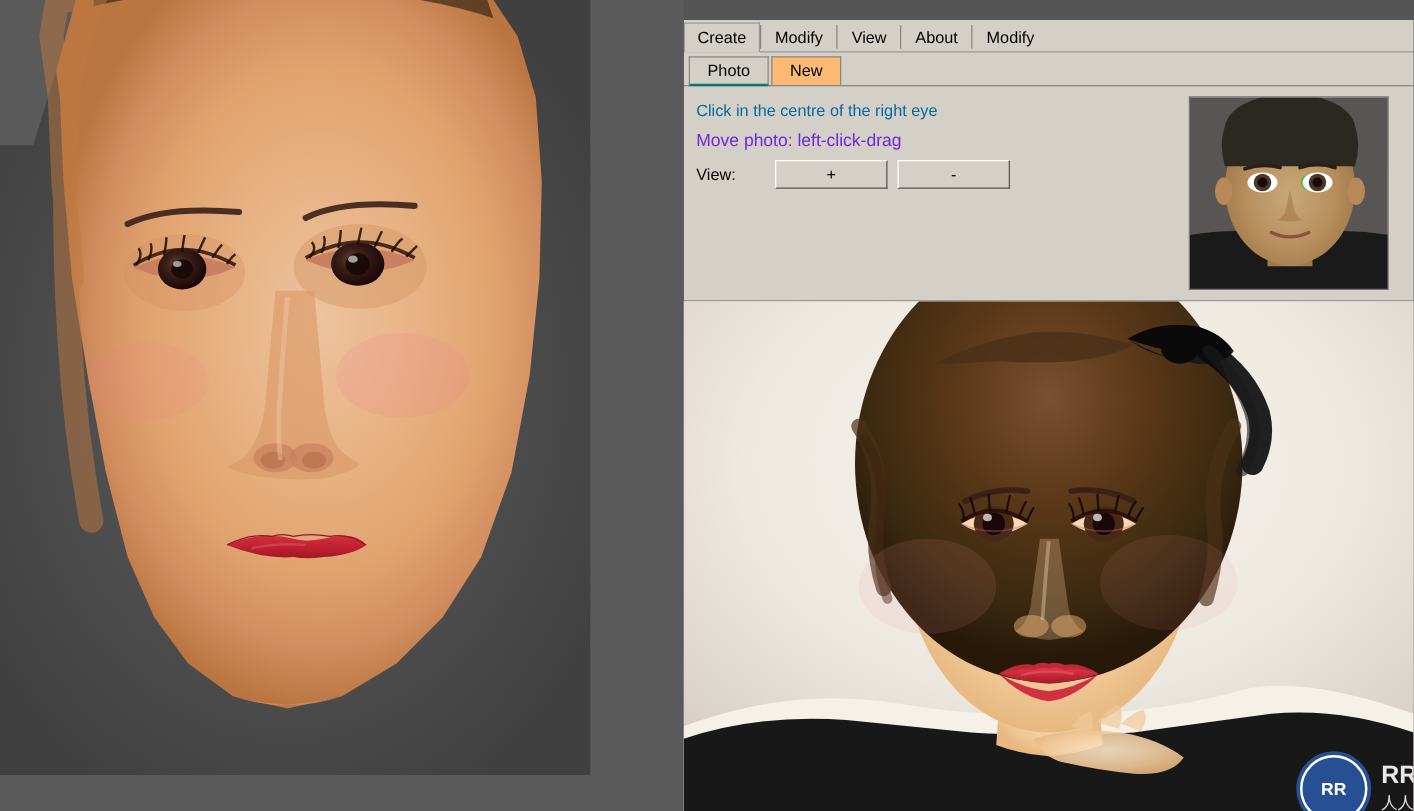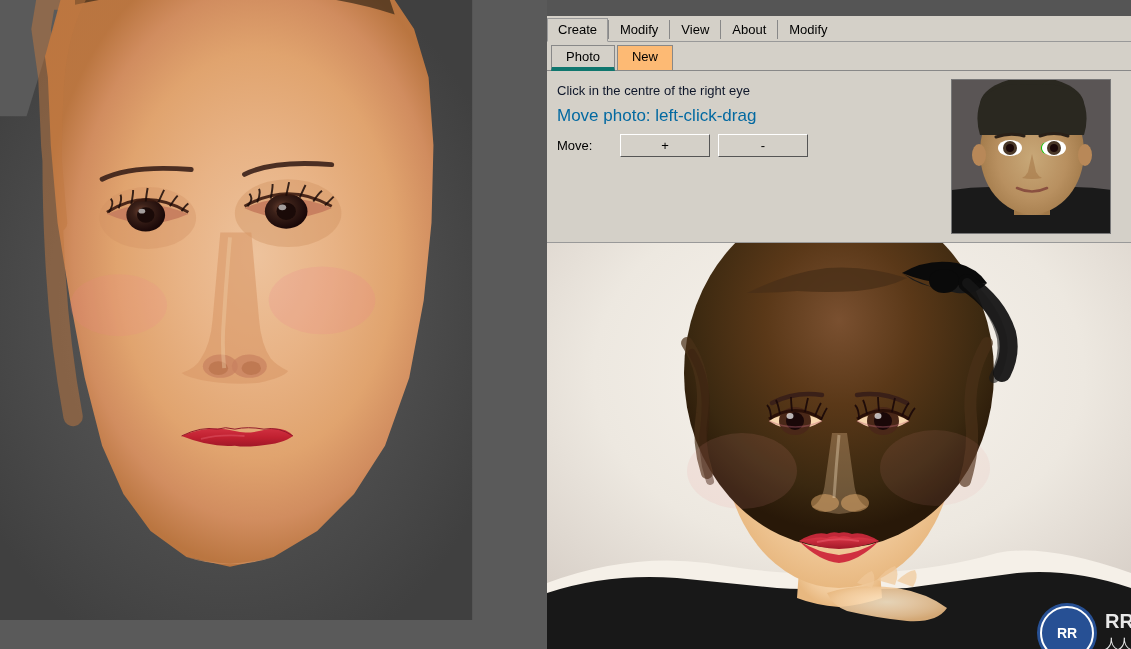--- a/index.html
+++ b/index.html
@@ -59,21 +59,21 @@
       cursor: pointer;
       border: 1px solid #888;
       border-bottom: none;
       background: #fdba74;
       font-size: 13px;
       margin-right: 2px;
     }
 
     .tab.active {
       background: #d4d0c8;
-      border-bottom: 4px solid #0f766e;
+      border-bottom: 2px solid #0f766e;
       margin-bottom: -1px;
       z-index: 1;
     }
 
     #button-row {
       display: flex;
       gap: 8px;
     }
 
     .btn {
@@ -84,27 +84,27 @@
       border-left-color: #fff;
       border-right-color: #555;
       border-bottom-color: #555;
       cursor: pointer;
       font-size: 13px;
       min-width: 80px;
     }
 
     #instruction-text {
       font-size: 13px;
-      color: #0f172a;
+      color: #0369a1;
       margin-top: 4px;
     }
 
     #move-text {
-      font-size: 17px;
-      color: #0369a1;
+      font-size: 14px;
+      color: #6d28d9;
     }
 
     .control-row {
       display: flex;
       align-items: center;
       gap: 8px;
     }
 
     .control-label {
       width: 55px;
@@ -301,21 +301,21 @@
 
   <div id="top-controls">
 
     <div id="controls-col">
 
 
       <div id="instruction-text">Click in the centre of the right eye</div>
       <div id="move-text">Move photo: left-click-drag</div>
 
       <div class="control-row">
-        <span class="control-label">Move:</span>
+        <span class="control-label">View:</span>
         <button class="control-btn">+</button>
         <button class="control-btn">-</button>
       </div>
 
     </div>
 
     <div id="photo-col">
       <div class="man-photo">
         
         <svg width="160" height="155" viewBox="0 0 160 155" xmlns="http://www.w3.org/2000/svg">

